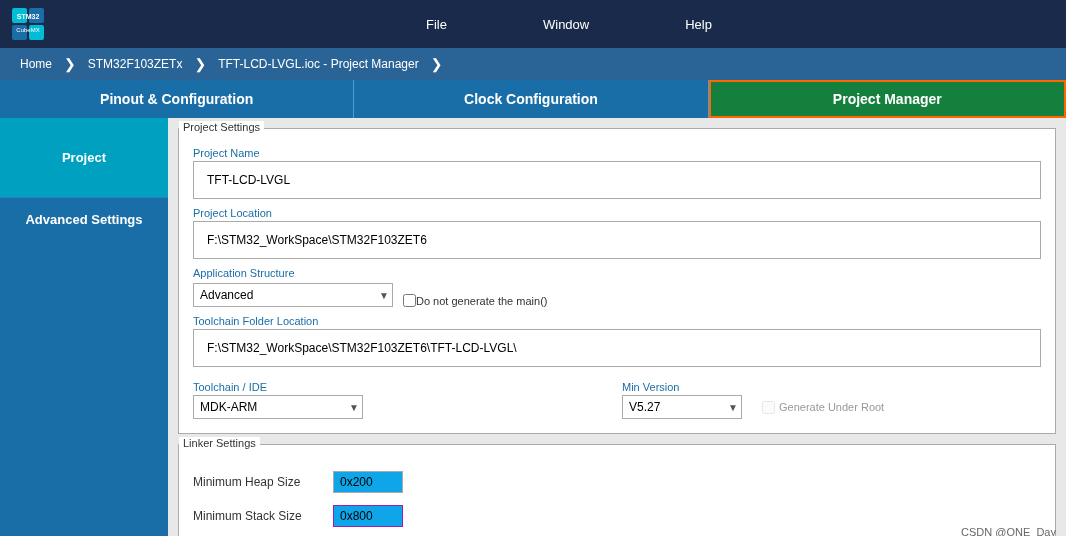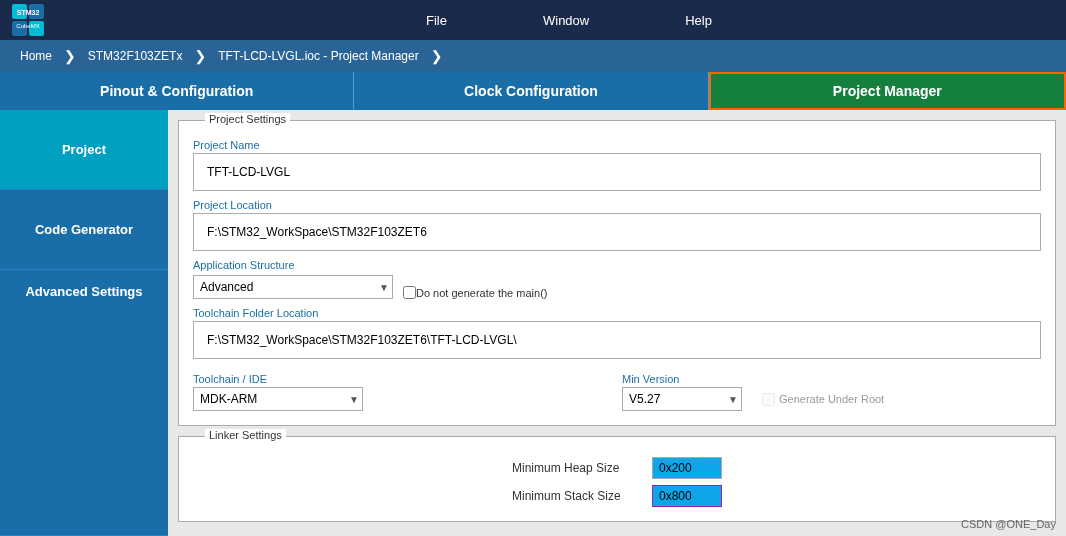--- a/index.html
+++ b/index.html
@@ -3,21 +3,21 @@
   <meta charset="utf-8">
   <style>
     * { box-sizing: border-box; margin: 0; padding: 0; }
     body { font-family: Arial, sans-serif; font-size: 12px; background: #f0f0f0; width: 1066px; height: 536px; overflow: hidden; }
 
     
     .menu-bar {
       display: flex;
       align-items: center;
       background: #1a2a4a;
-      height: 40px;
+      height: 48px;
       padding: 10px 10px;
     }
     .logo-area {
       display: flex;
       align-items: center;
       margin-right: 30px;
     }
     .logo-icon {
       width: 36px;
       height: 36px;
@@ -127,21 +127,21 @@
     .settings-group {
       border: 1px solid #aaa;
       background: white;
       margin-bottom: 10px;
       padding: 10px 14px 14px;
       position: relative;
     }
     .group-title {
       position: absolute;
       top: -8px;
-      left: 26px;
+      left: 0;
       background: white;
       padding: 0 4px;
       font-size: 11px;
       color: #333;
     }
 
     .field-label {
       font-size: 11px;
       color: #1a6ea8;
       margin-top: 8px;
@@ -215,22 +215,21 @@
     }
     .generate-label input[type="checkbox"]:disabled {
       opacity: 0.5;
     }
 
     
     .linker-row {
       display: flex;
       align-items: center;
       gap: 10px;
-      margin-top: 6px;
-      justify-content: center;
+      margin-top: 12px;
     }
     .linker-field-label {
       font-size: 12px;
       color: #333;
       min-width: 130px;
     }
     .linker-input {
       width: 70px;
       height: 22px;
       border: 1px solid #aaa;
@@ -293,23 +292,20 @@
   <div class="tab active">
     <span>Project Manager</span>
   </div>
 </div>
 
 <div class="main-area">
 
   <div class="sidebar">
     <div class="sidebar-item active">
       <span>Project</span>
-    </div>
-    <div class="sidebar-item">
-      <span>Code Generator</span>
     </div>
     <div class="sidebar-item advanced-settings">
       <span>Advanced Settings</span>
     </div>
   </div>
 
   <div class="content-panel" style="position:relative;">
 
     <div class="settings-group">
       <span class="group-title">Project Settings</span>

